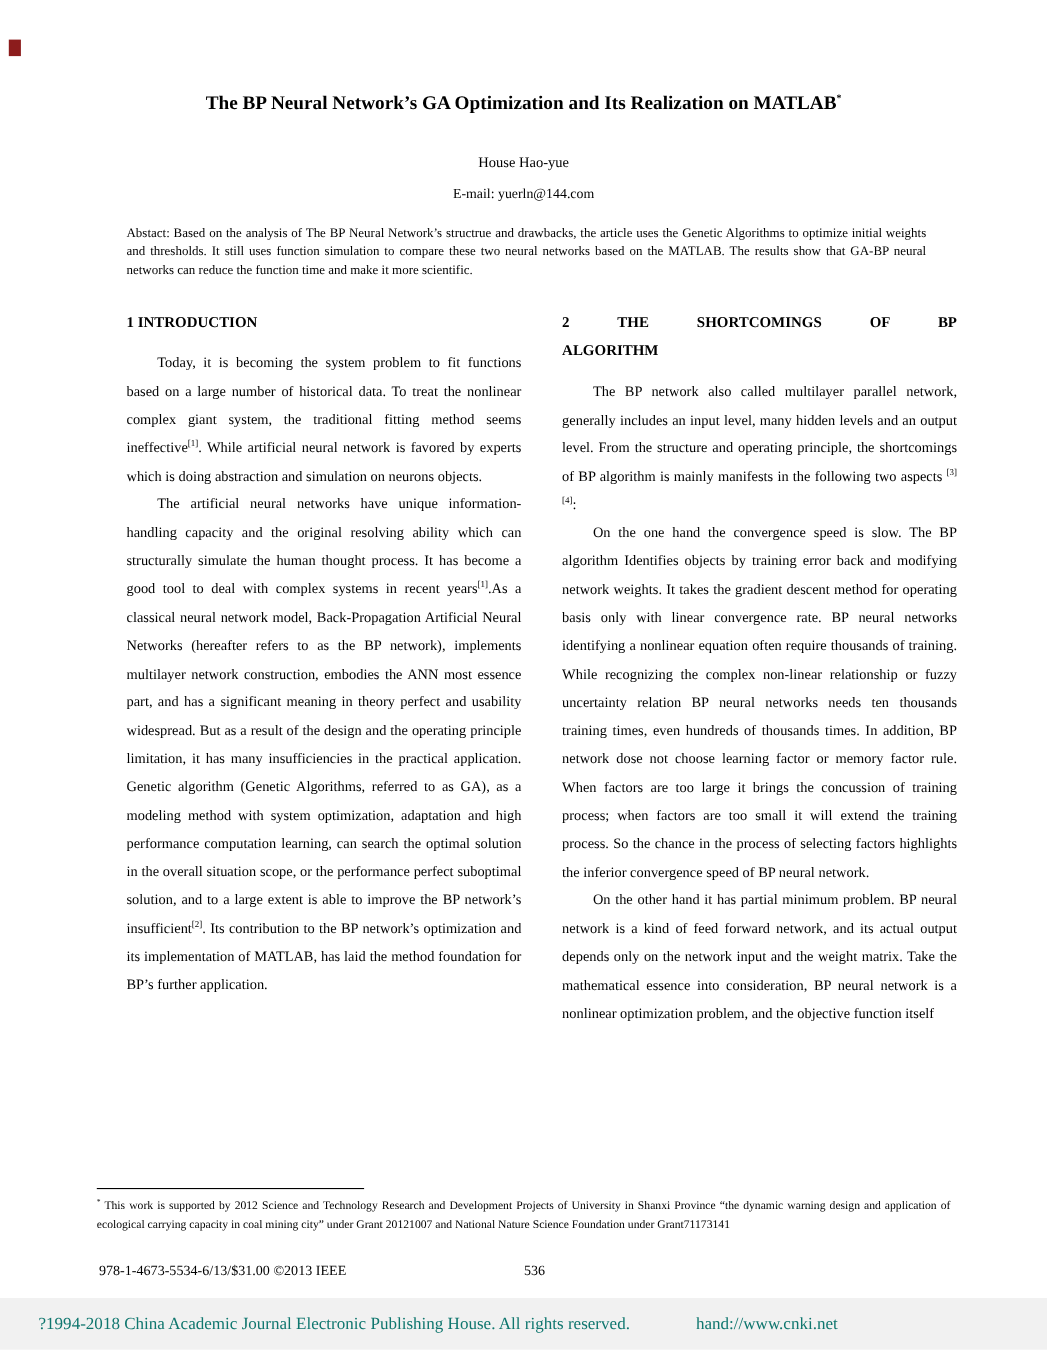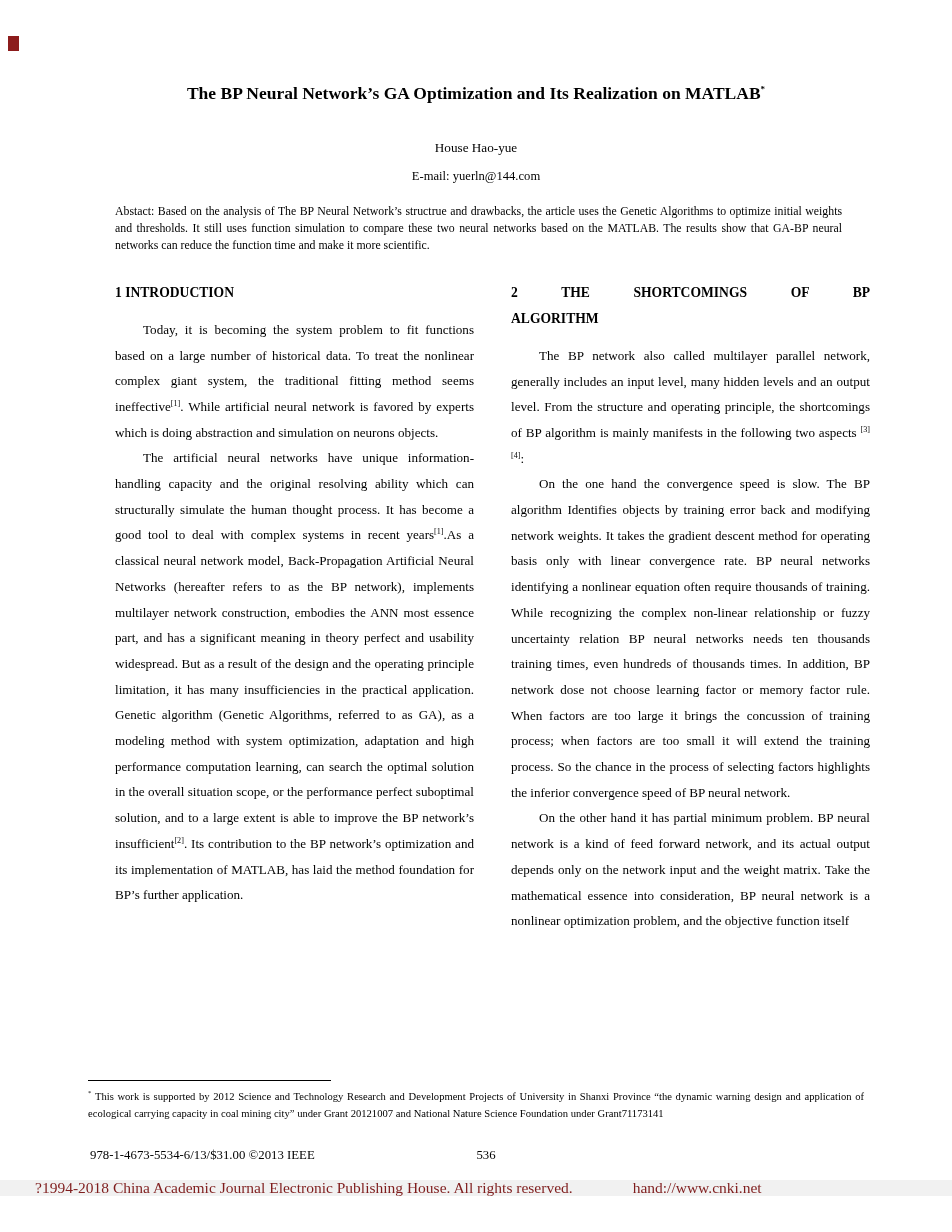--- a/index.html
+++ b/index.html
@@ -133,28 +133,28 @@
     left: 50%;
     transform: translateX(-50%);
     top: 0;
     margin-left: 10px;
   }
   .watermark-bar {
     position: absolute;
     left: 0;
     top: 1180px;
     width: 100%;
-    height: 16px;
+    height: 47px;
     background: #f1f1f1;
     display: flex;
     align-items: center;
     padding-left: 35px;
     box-sizing: border-box;
     gap: 60px;
-    color: #7f1d1d;
+    color: #0f766e;
     font-size: 15.5px;
   }
 </style>
 </head>
 <body>
 
 <div class="page">
 
   <div class="corner-mark"></div>
 

